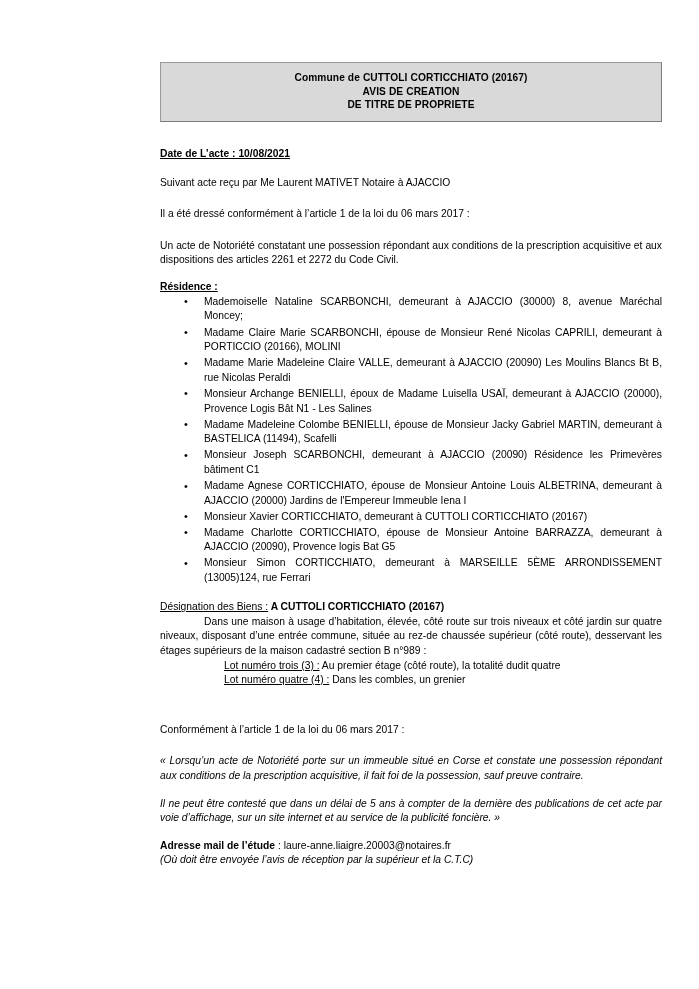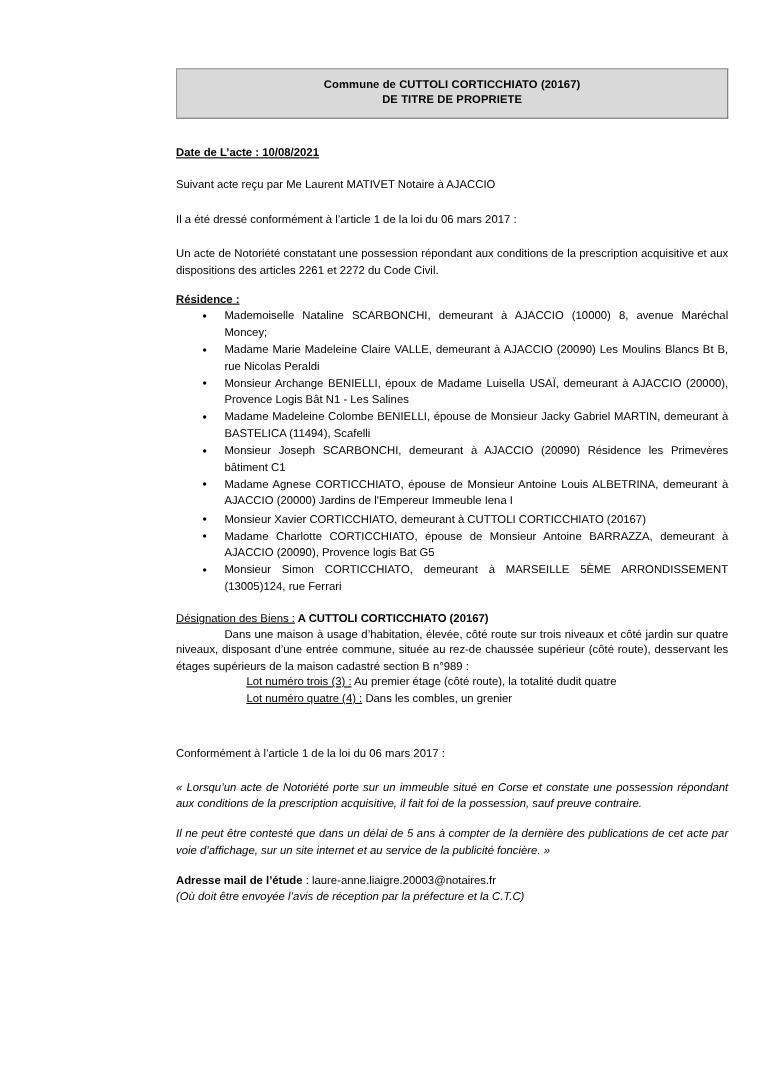--- a/index.html
+++ b/index.html
@@ -112,20 +112,21 @@
   }
 </style>
 </head>
 <body>
 
 <div class="page">
   <div class="content">
 
     <div class="header-box">
       <div class="header-line">Commune de  CUTTOLI CORTICCHIATO (20167)</div>
+      <div class="header-line">AVIS DE CREATION</div>
       <div class="header-line">DE TITRE DE PROPRIETE</div>
     </div>
 
     <div class="gap-xl"></div>
 
     <div class="heading-underline">Date de L’acte : 10/08/2021</div>
 
     <div class="gap-lg"></div>
 
     <div class="block">Suivant acte reçu par Me Laurent MATIVET Notaire à AJACCIO</div>
@@ -136,21 +137,22 @@
 
     <div class="gap-lg"></div>
 
     <div class="block justified">Un acte de Notoriété constatant une possession répondant aux conditions de la prescription acquisitive et aux dispositions des articles 2261 et 2272 du Code Civil.</div>
 
     <div class="gap-md"></div>
 
     <div class="heading-underline">Résidence :</div>
 
     <ul class="req-list">
-      <li>Mademoiselle Nataline SCARBONCHI, demeurant à AJACCIO (10000) 8, avenue Maréchal Moncey;</li>
+      <li>Mademoiselle Nataline SCARBONCHI, demeurant à AJACCIO (30000) 8, avenue Maréchal Moncey;</li>
+      <li>Madame Claire Marie SCARBONCHI, épouse de Monsieur René Nicolas CAPRILI, demeurant à PORTICCIO (20166), MOLINI</li>
       <li>Madame Marie Madeleine Claire VALLE, demeurant à AJACCIO (20090) Les Moulins Blancs Bt B, rue Nicolas Peraldi</li>
       <li>Monsieur Archange BENIELLI, époux de Madame Luisella USAÏ, demeurant à AJACCIO (20000), Provence Logis Bât N1 - Les Salines</li>
       <li>Madame Madeleine Colombe BENIELLI, épouse de Monsieur Jacky Gabriel MARTIN, demeurant à BASTELICA (11494), Scafelli</li>
       <li>Monsieur Joseph SCARBONCHI, demeurant à AJACCIO (20090) Résidence les Primevères bâtiment C1</li>
       <li>Madame Agnese CORTICCHIATO, épouse de Monsieur Antoine Louis ALBETRINA, demeurant à AJACCIO (20000) Jardins de l'Empereur  Immeuble Iena I</li>
       <li>Monsieur Xavier CORTICCHIATO, demeurant à CUTTOLI CORTICCHIATO (20167)</li>
       <li>Madame Charlotte CORTICCHIATO, épouse de Monsieur Antoine BARRAZZA, demeurant à AJACCIO (20090), Provence logis Bat G5</li>
       <li>Monsieur Simon CORTICCHIATO, demeurant à MARSEILLE 5ÈME ARRONDISSEMENT (13005)124, rue Ferrari</li>
     </ul>
 
@@ -180,16 +182,16 @@
 
     <div class="gap-md"></div>
 
     <div class="block justified italic">Il ne peut être contesté que dans un délai de 5 ans à compter de la dernière des publications de cet acte par voie d’affichage, sur un site internet et au service de la publicité foncière. »</div>
 
     <div class="gap-md"></div>
 
     <div class="block">
       <span class="bold">Adresse mail de l’étude</span><span> : </span><span>laure-anne.liaigre.20003@notaires.fr</span>
     </div>
-    <div class="block italic">(Où doit être envoyée l’avis de réception par la préfecture et la C.T.C)</div>
+    <div class="block italic">(Où doit être envoyée l’avis de réception par la supérieur et la C.T.C)</div>
 
   </div>
 </div>
 
 </body></html>

